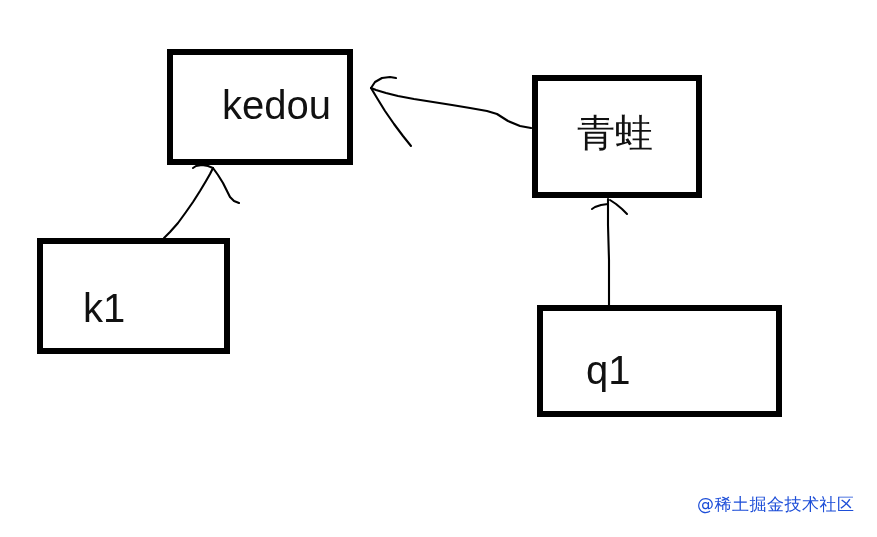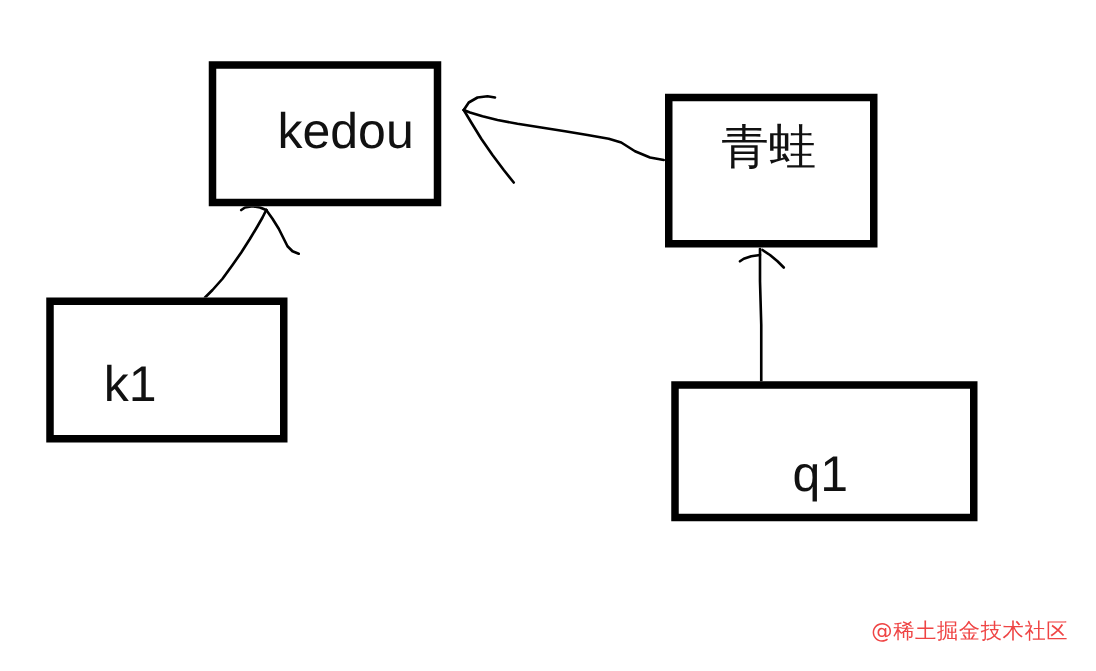--- a/index.html
+++ b/index.html
@@ -51,21 +51,21 @@
   #arrow-layer path,
   #arrow-layer line {
     fill: none;
     stroke: #000000;
     stroke-width: 2.1;
     stroke-linecap: round;
     stroke-linejoin: round;
   }
   .watermark {
     position: absolute;
-    color: #ef4444;
+    color: #1d4ed8;
     font-family: "DejaVu Sans", "Liberation Sans", sans-serif;
     font-size: 17px;
     letter-spacing: 0.5px;
     white-space: nowrap;
     z-index: 4;
   }
 </style>
 </head>
 <body>
 
@@ -95,20 +95,20 @@
 
   </svg>
 
   <div class="node-box" style="left:167px; top:49px; width:186px; height:116px;"></div>
   <div class="node-label latin-label" style="left:222px; top:85px; font-size:40px;">kedou</div>
 
   <div class="node-box" style="left:37px; top:238px; width:193px; height:116px;"></div>
   <div class="node-label latin-label" style="left:83px; top:288px; font-size:40px;">k1</div>
 
   <div class="node-box" style="left:532px; top:75px; width:170px; height:123px;"></div>
-  <div class="node-label cjk-label" style="left:577px; top:98px; font-size:38px;">青蛙</div>
+  <div class="node-label cjk-label" style="left:577px; top:114px; font-size:38px;">青蛙</div>
 
   <div class="node-box" style="left:537px; top:305px; width:245px; height:112px;"></div>
-  <div class="node-label latin-label" style="left:586px; top:360px; font-size:40px;margin-left:48px;">q1</div>
+  <div class="node-label latin-label" style="left:586px; top:350px; font-size:40px;">q1</div>
 
   <div class="watermark" style="left:697px; top:493px;">@稀土掘金技术社区</div>
 
 </div>
 
 </body></html>

